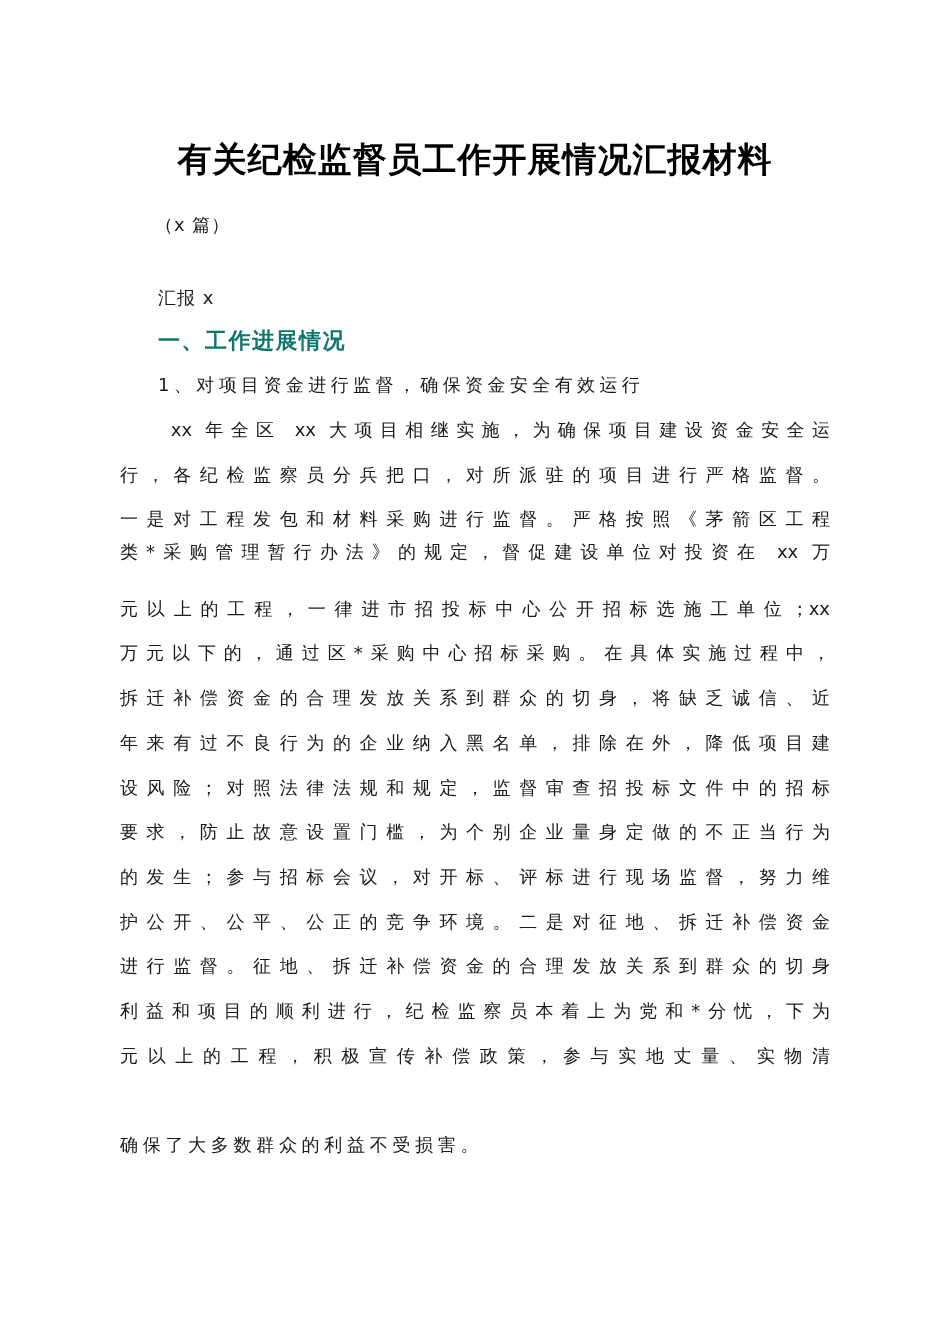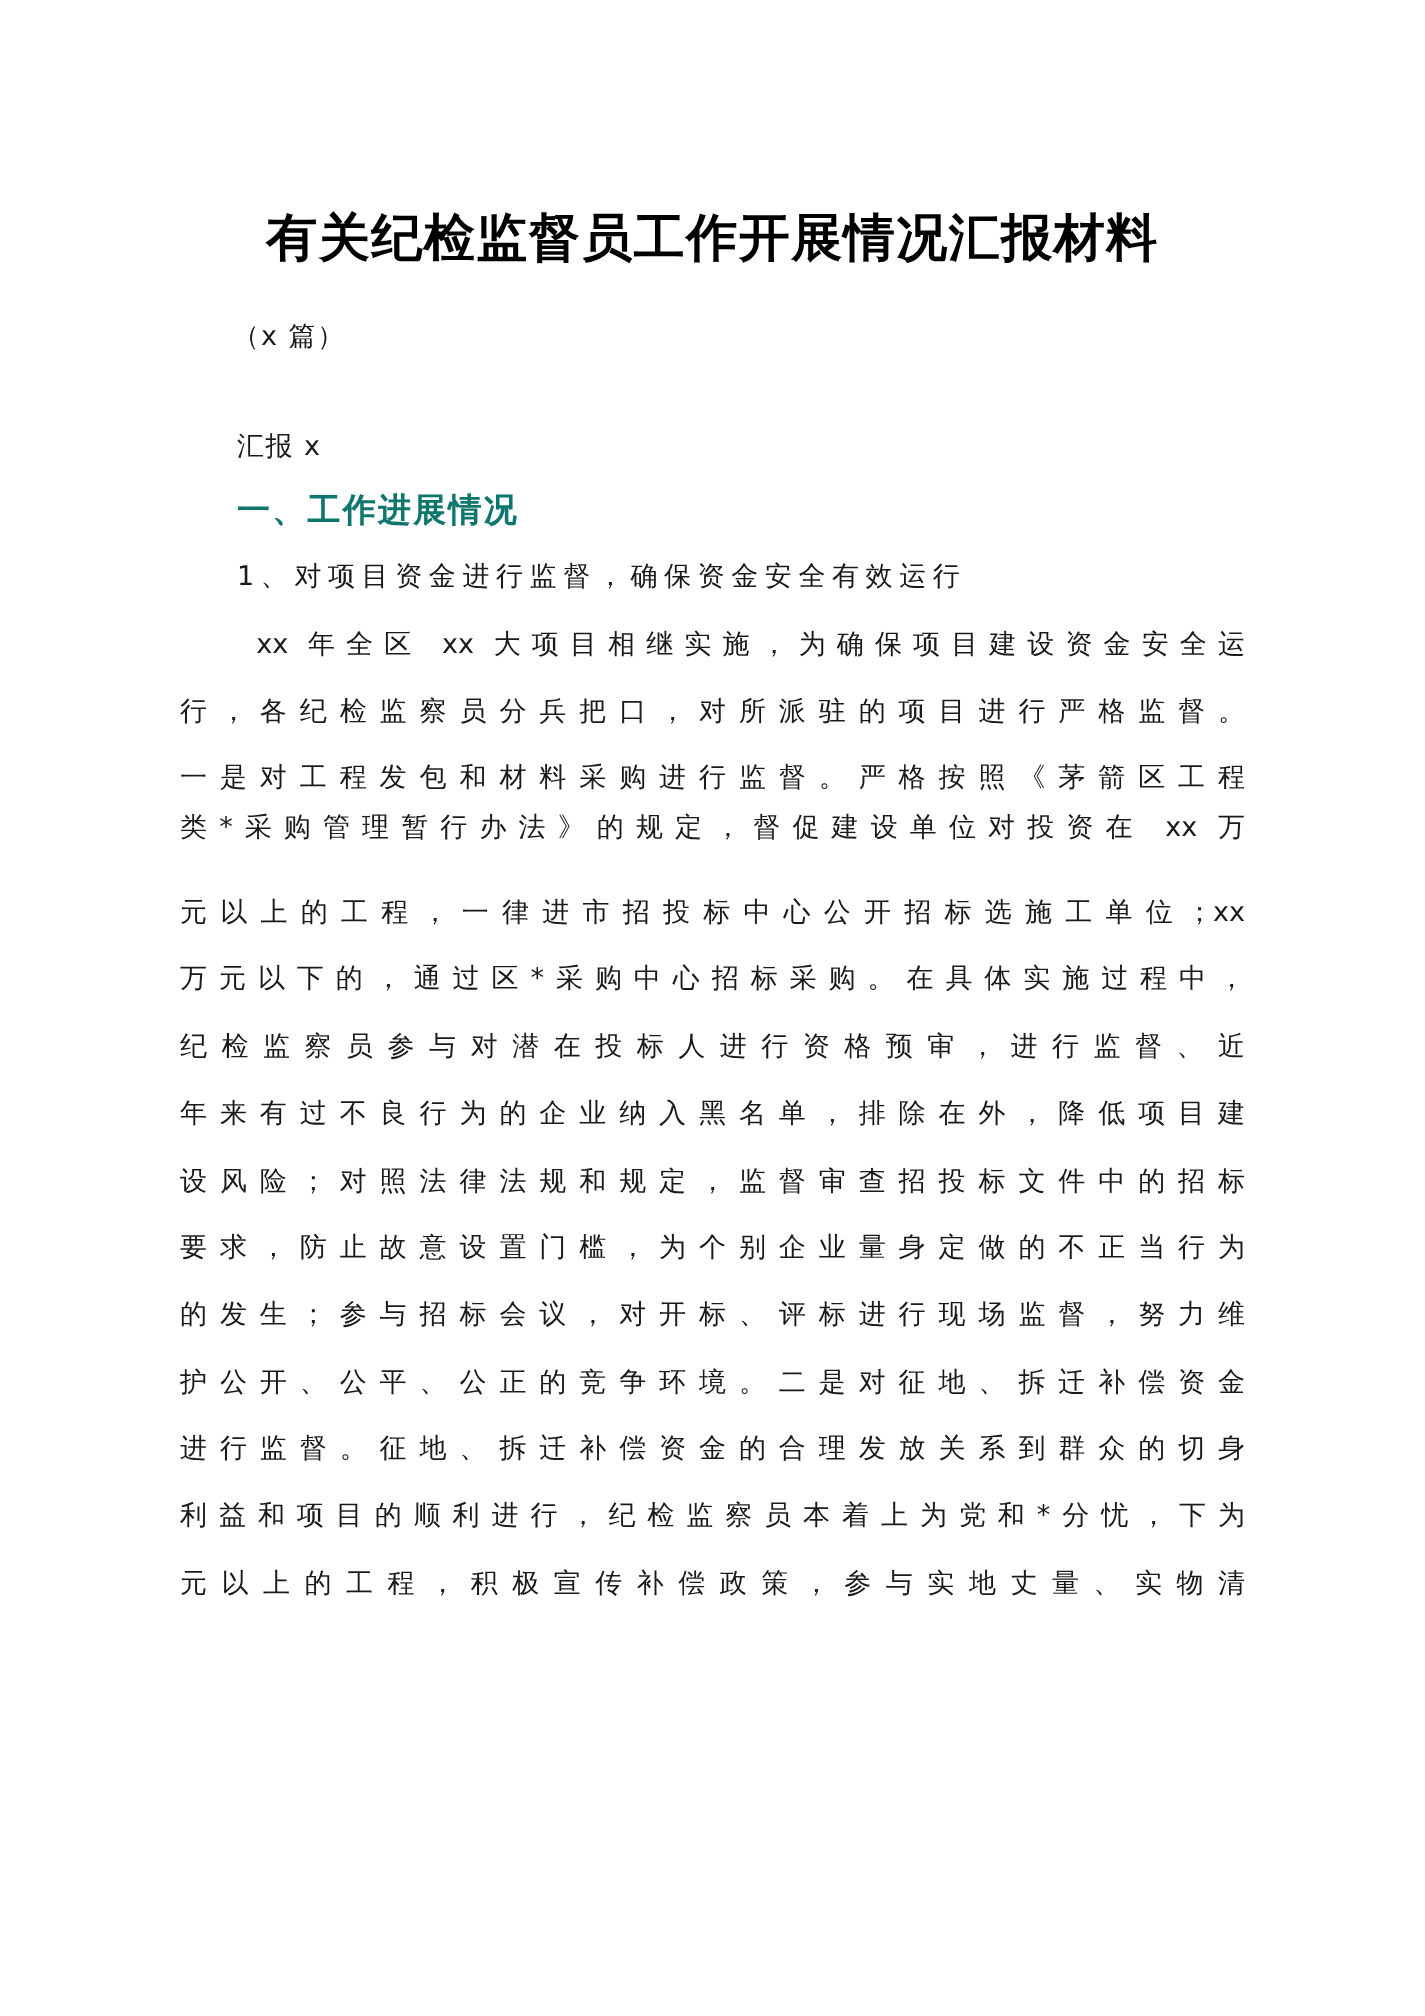--- a/index.html
+++ b/index.html
@@ -37,22 +37,23 @@
   <div class="line meta" style="left:158px; top:283px;">汇报 x</div>
   <div class="line heading" style="left:158px; top:326px;">一、工作进展情况</div>
   <div class="line sub" style="left:158px; top:370px;">1、对项目资金进行监督，确保资金安全有效运行</div>
 
   <div class="line body-line" style="top:415px;">　　xx 年全区 xx 大项目相继实施，为确保项目建设资金安全运</div>
   <div class="line body-line" style="top:460px;">行，各纪检监察员分兵把口，对所派驻的项目进行严格监督。</div>
   <div class="line body-line" style="top:504px;">一是对工程发包和材料采购进行监督。严格按照《茅箭区工程</div>
   <div class="line body-line" style="top:537px;">类*采购管理暂行办法》的规定，督促建设单位对投资在 xx 万</div>
   <div class="line body-line" style="top:638px;">万元以下的，通过区*采购中心招标采购。在具体实施过程中，</div>
   <div class="line body-line" style="top:594px;">元以上的工程，一律进市招投标中心公开招标选施工单位；xx</div>
-  <div class="line body-line" style="top:683px;">纪检监察员参与对潜在投标人进行资格预审，进行监督、近</div>
+  <div class="line body-line" style="top:683px;">拆迁补偿资金的合理发放关系到群众的切身，将缺乏诚信、近</div>
   <div class="line body-line" style="top:728px;">年来有过不良行为的企业纳入黑名单，排除在外，降低项目建</div>
   <div class="line body-line" style="top:773px;">设风险；对照法律法规和规定，监督审查招投标文件中的招标</div>
   <div class="line body-line" style="top:817px;">要求，防止故意设置门槛，为个别企业量身定做的不正当行为</div>
   <div class="line body-line" style="top:862px;">的发生；参与招标会议，对开标、评标进行现场监督，努力维</div>
   <div class="line body-line" style="top:907px;">护公开、公平、公正的竞争环境。二是对征地、拆迁补偿资金</div>
   <div class="line body-line" style="top:951px;">进行监督。征地、拆迁补偿资金的合理发放关系到群众的切身</div>
   <div class="line body-line" style="top:996px;">利益和项目的顺利进行，纪检监察员本着上为党和*分忧，下为</div>
   <div class="line body-line" style="top:1041px;">元以上的工程，积极宣传补偿政策，参与实地丈量、实物清</div>
+  <div class="line body-line last" style="top:1130px;">确保了大多数群众的利益不受损害。</div>
 </div>
 
 </body></html>

